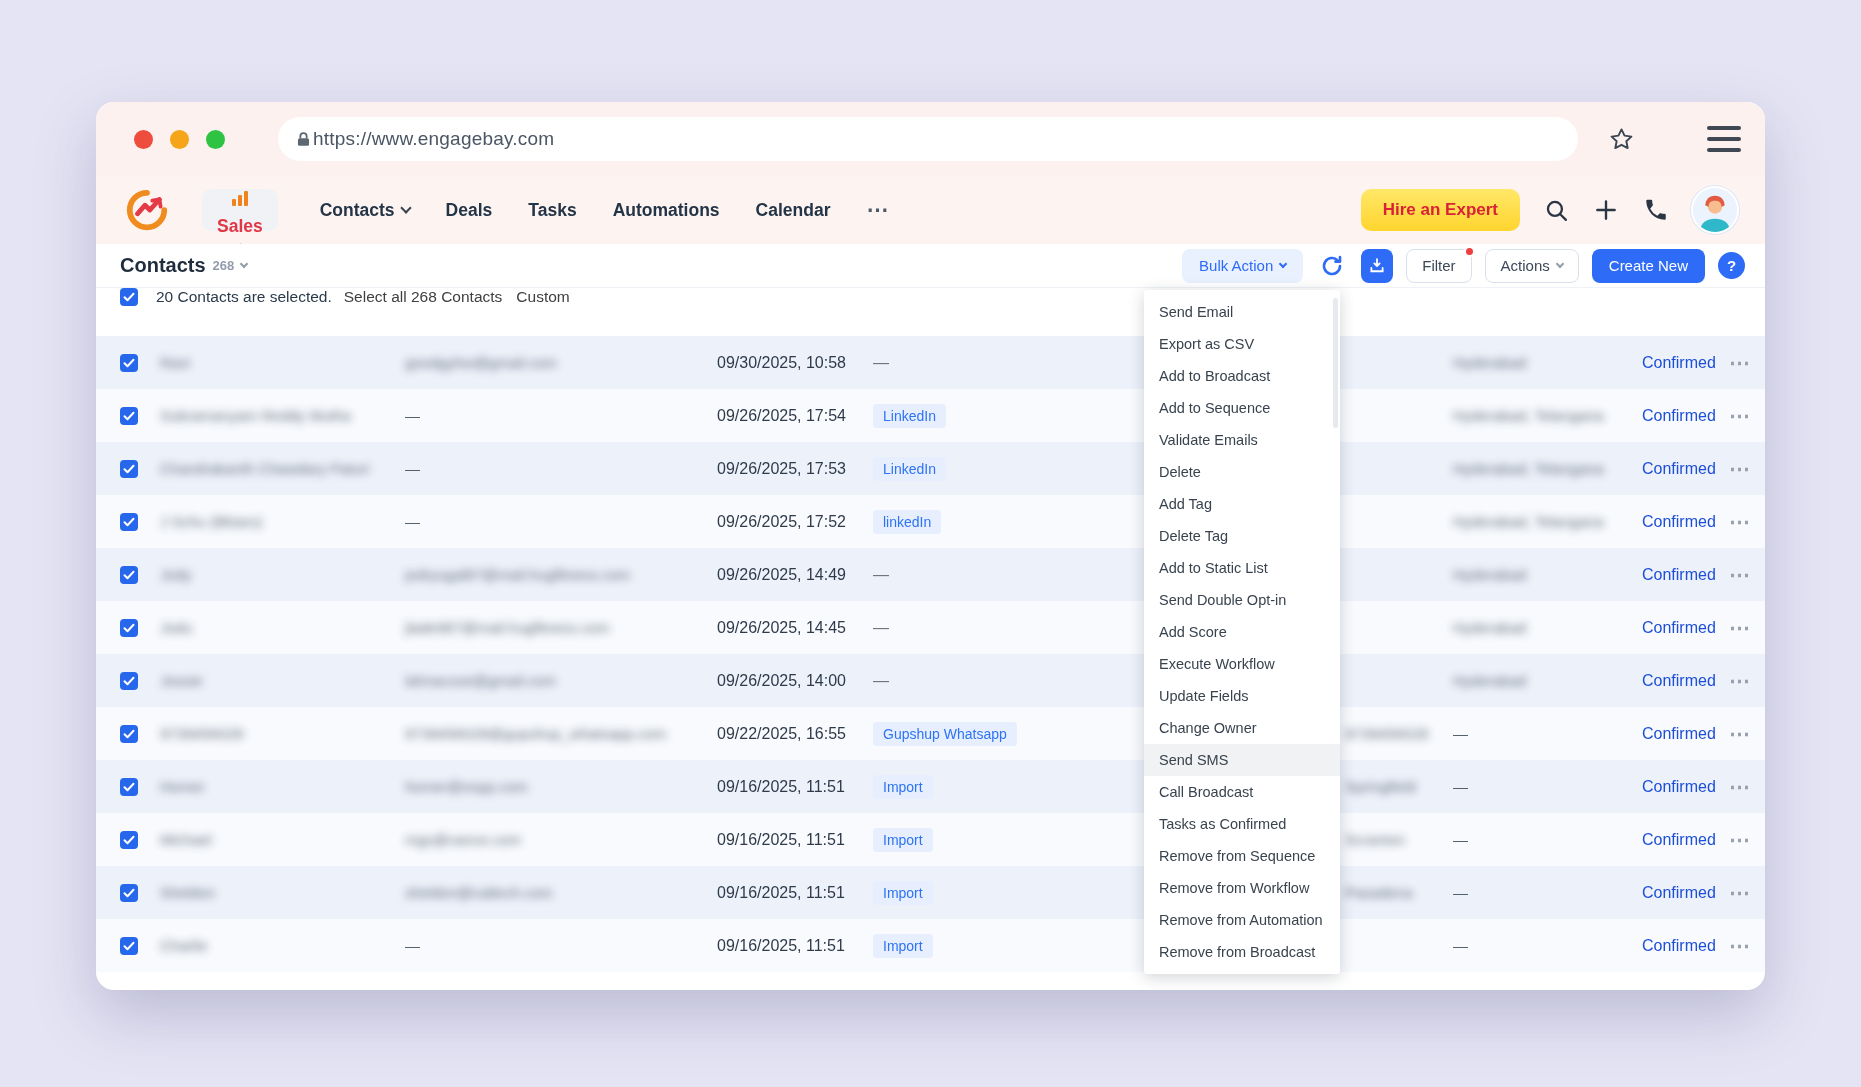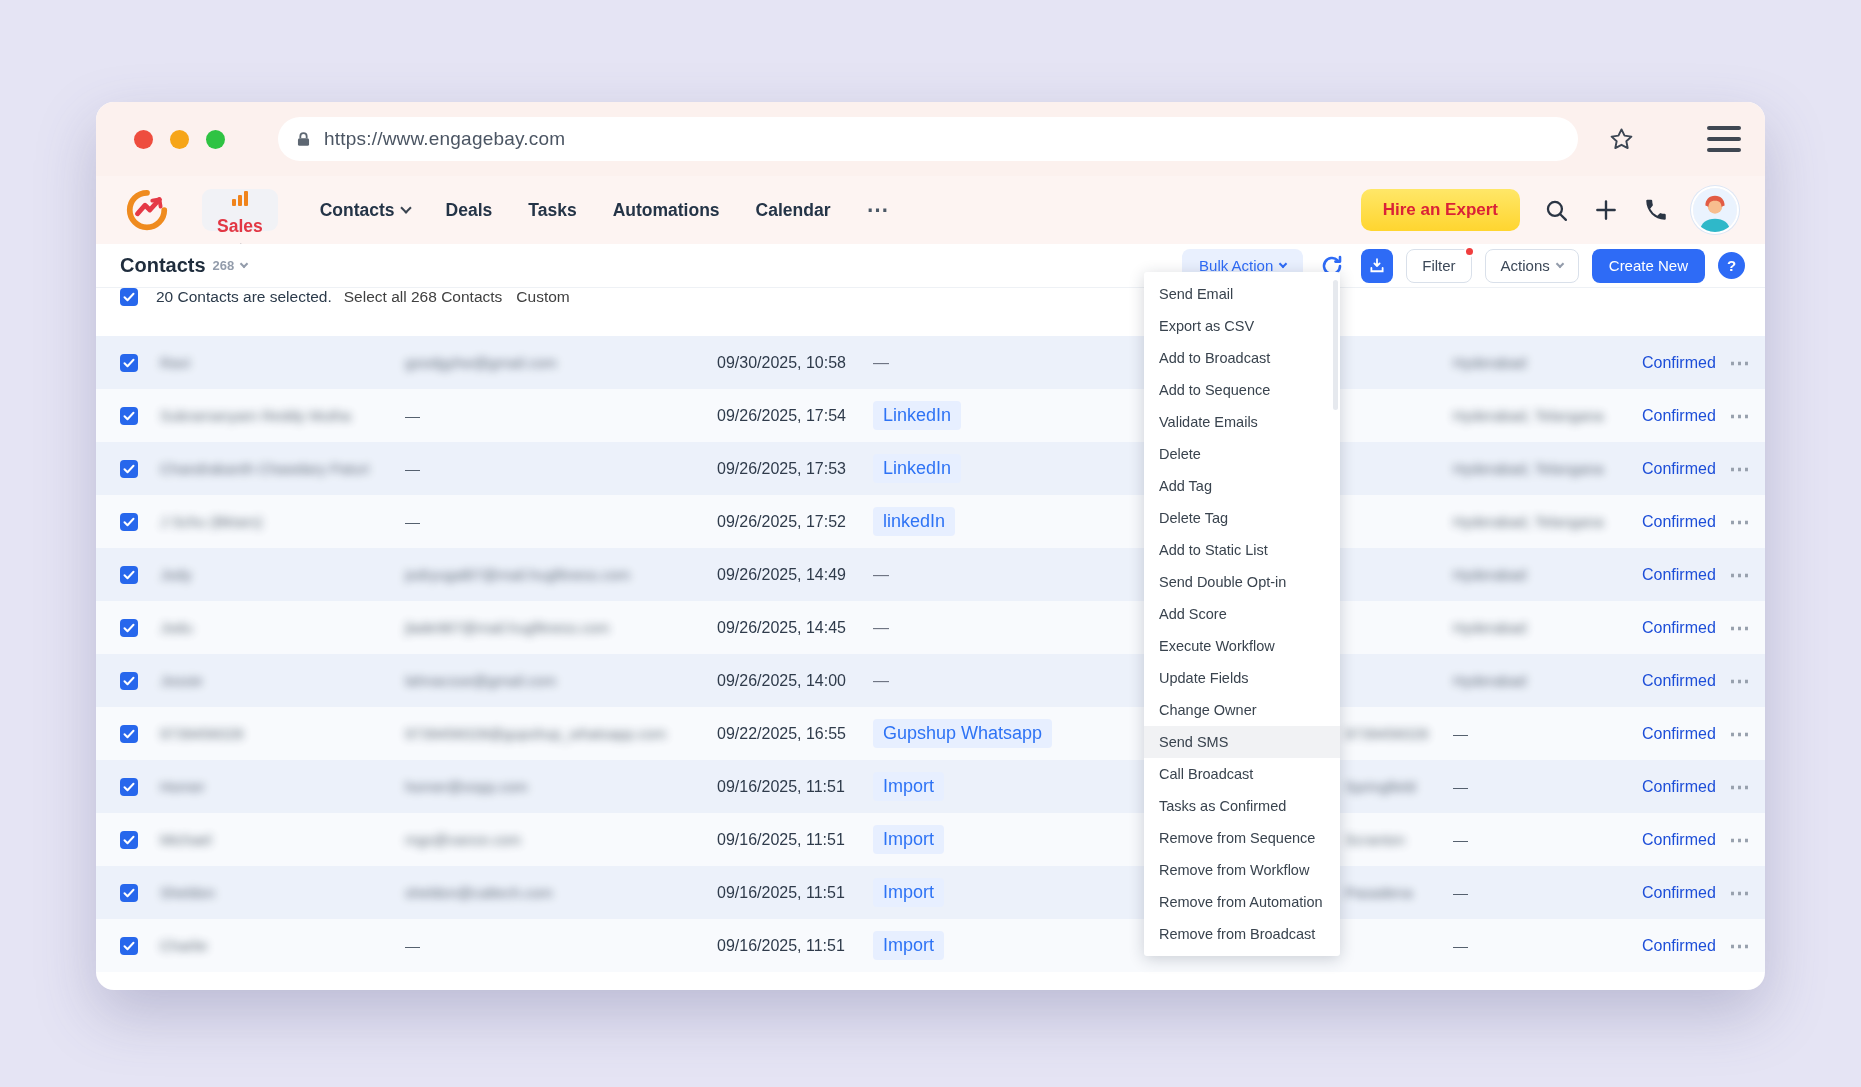--- a/index.html
+++ b/index.html
@@ -10,21 +10,21 @@
             border-radius:18px; overflow:hidden; box-shadow:0 24px 60px rgba(80,80,130,.28); }
 
   
   .chrome { height:74px; background:#fcf1ee; display:flex; align-items:center; padding:0 24px 0 38px; }
   .lights { display:flex; gap:17px; flex:none; }
   .light { width:19px; height:19px; border-radius:50%; }
   .light.red { background:#ee4d3e; }
   .light.amber { background:#f6a518; }
   .light.green { background:#2fc343; }
   .urlbar { margin-left:53px; width:1300px; height:44px; background:#fff; border-radius:22px;
-            display:flex; align-items:center; padding:0 16px; gap:11px; flex:none; }
+            display:flex; align-items:center; padding:0 16px; flex:none; }
   .url-text { font-size:19px; color:#4b5563; letter-spacing:.2px; }
   .star { margin-left:30px; display:flex; cursor:pointer; }
   .hamburger { margin-left:72px; display:flex; flex-direction:column; gap:7px; cursor:pointer; }
   .hamburger span { width:34px; height:4px; background:#3f4752; border-radius:2px; }
 
   
   .navbar { height:68px; background:#fdf4f2; display:flex; align-items:center; padding:0 28px; }
   .logo { display:flex; cursor:pointer; }
   .workspace { margin-left:32px; height:42px; background:#f1f2f6; border-radius:9px; display:flex;
                align-items:center; gap:9px; padding:0 15px; cursor:pointer;flex-direction:column; }
@@ -77,26 +77,26 @@
   .cell.cb { width:40px; overflow:visible; }
   .cell.name { width:245px; }
   .cell.email { width:312px; }
   .cell.date { width:156px; font-size:16px; color:#2f3b4b; }
   .cell.source { width:150px; overflow:visible; }
   .spacer { flex:1; }
   .cell.phone { width:108px; }
   .cell.location { width:189px; }
   .cell.status { width:83px; font-size:16px; color:#1d4ed8; }
   .cell.more { width:26px; color:#97a0ad; font-size:21px; font-weight:bold; letter-spacing:1px; text-align:right; cursor:pointer; }
-  .badge { display:inline-block; background:#e7efff; color:#2e73f5; font-size:18px; padding:4px 10px; border-radius:4px; }
+  .badge { display:inline-block; background:#e7efff; color:#2e73f5; font-size:14px; padding:4px 10px; border-radius:4px; }
   .badge.plain { background:transparent; color:#6b7280; font-size:16px; padding:0; }
   .blurred { filter:blur(4px); opacity:.9; }
 
   
-  .menu { position:absolute; left:1048px; top:170px; width:196px; background:#fff; border-radius:3px;
+  .menu { position:absolute; left:1048px; top:188px; width:196px; background:#fff; border-radius:3px;
           box-shadow:0 3px 16px rgba(25,35,55,.2); padding:6px 0; z-index:50; }
   .menu-item { height:32px; line-height:32px; padding:0 15px; font-size:14.5px; color:#39434e;
                cursor:pointer; white-space:nowrap; }
   .menu-item.highlighted { background:#f1f2f4; }
   .menu-scroll { position:absolute; right:2px; top:8px; width:5px; height:130px; background:#e6e9ee; border-radius:3px; }
 </style>
 </head>
 <body>
 
 <div class="window">

